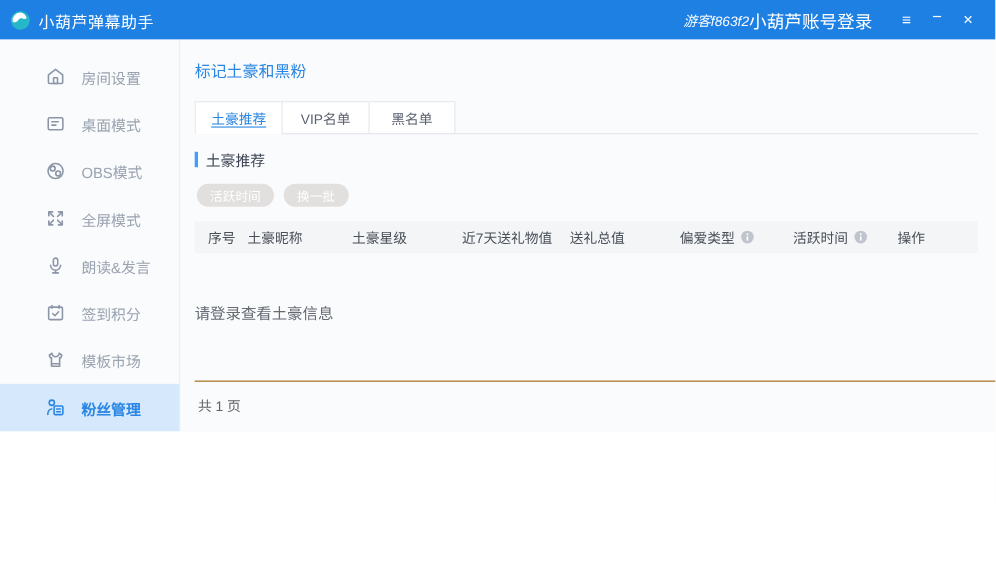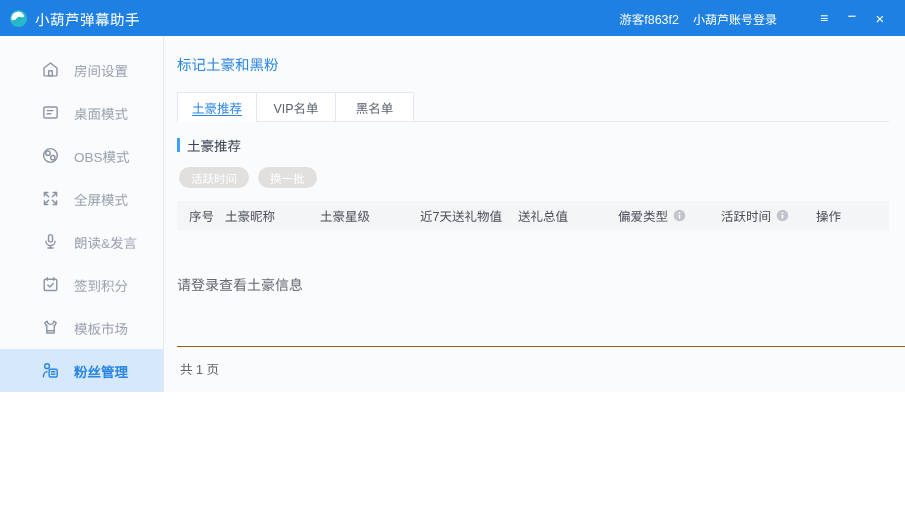--- a/index.html
+++ b/index.html
@@ -34,27 +34,27 @@
   .tb-title {
     font-size: 14.5px;
     letter-spacing: .5px;
     font-weight: 400;
     white-space: nowrap;
   }
   .tb-spacer { flex: 1 1 auto; }
   .tb-right { display: flex; align-items: center; }
   .tb-user {
     font-size: 12.5px;
-    margin-right: 14px;
     white-space: nowrap;
     opacity: .97;
+    font-style: italic;
   }
   .tb-login {
-    font-size: 12px;
-    margin-right: 32px;
+    font-size: 16px;
+    margin-right: 16px;
     white-space: nowrap;
   }
   .tb-btn {
     width: 26px; height: 26px;
     display: flex; align-items: center; justify-content: center;
     font-size: 15px;
     line-height: 1;
     color: #fff;
     margin-left: 2px;
   }

